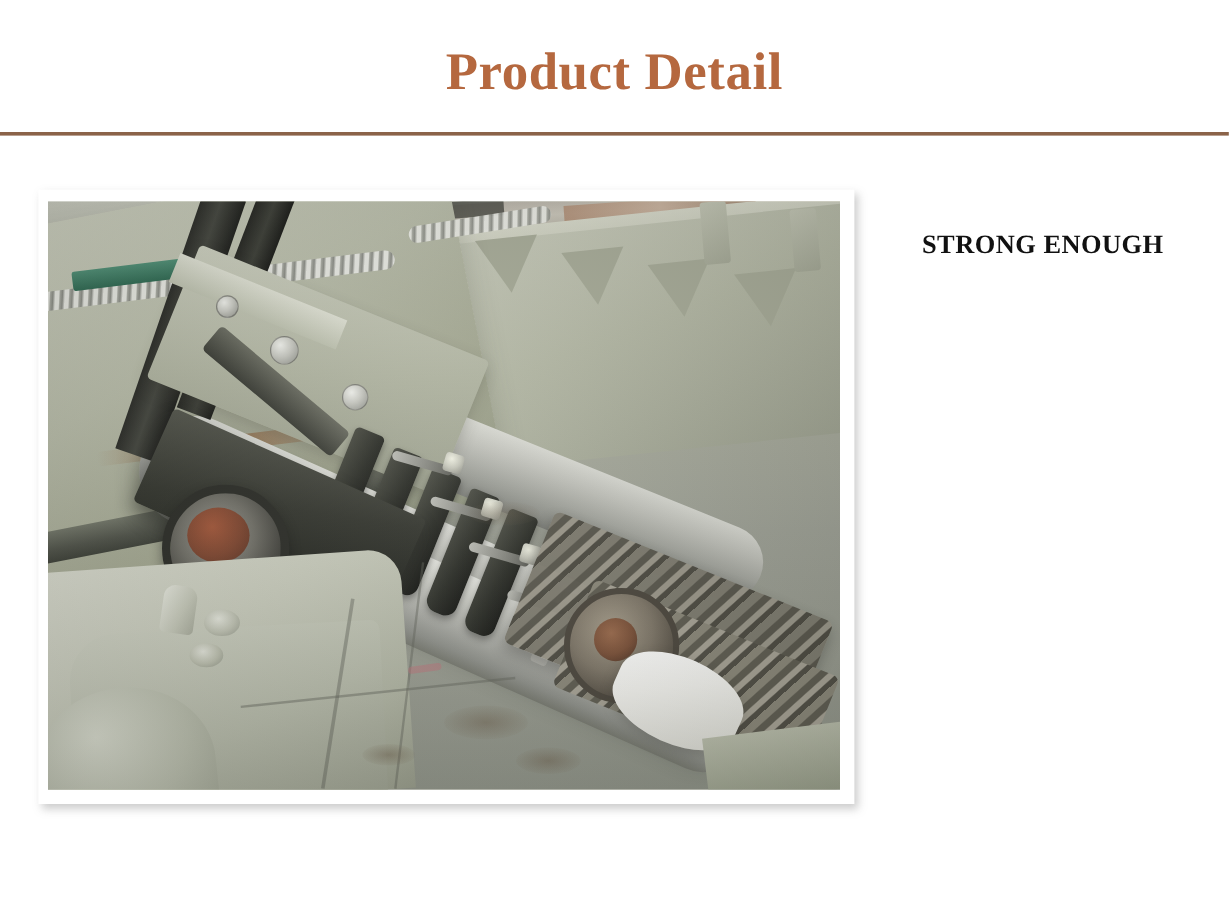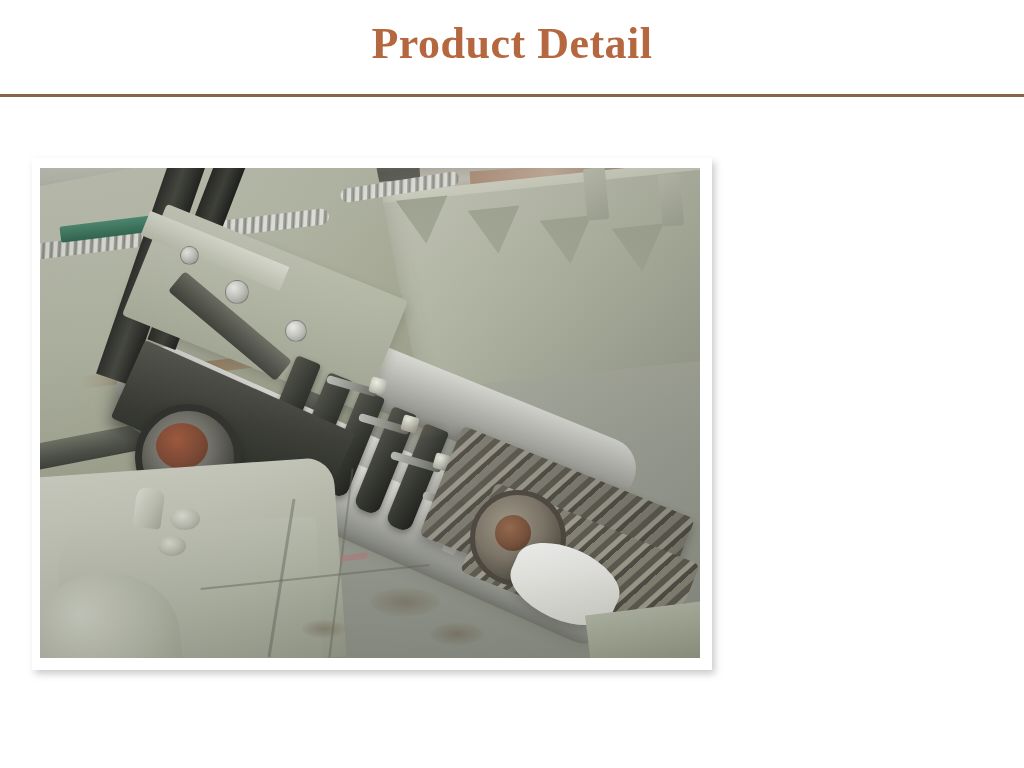--- a/index.html
+++ b/index.html
@@ -13,21 +13,21 @@
     background: #ffffff;
     font-family: "Liberation Serif", "DejaVu Serif", serif;
     overflow: hidden;
     position: relative;
   }
 
   
   .page-header {
     position: absolute;
     left: 0;
-    top: 0;
+    top: 16px;
     width: 1024px;
     height: 98px;
   }
   .page-title {
     position: absolute;
     left: 0;
     top: 16px;
     width: 1024px;
     text-align: center;
     font-family: "Liberation Serif", "DejaVu Serif", serif;
@@ -543,13 +543,14 @@
       <div class="stain st2"></div>
       <div class="stain st3"></div>
       <div class="pink-mark"></div>
 
       <div class="ph-layer sc-grade"></div>
     </div>
   </div>
 </div>
 
 <div class="text-column">
+  <h2 class="feature-heading">STRONG ENOUGH</h2>
 </div>
 
 </body></html>

